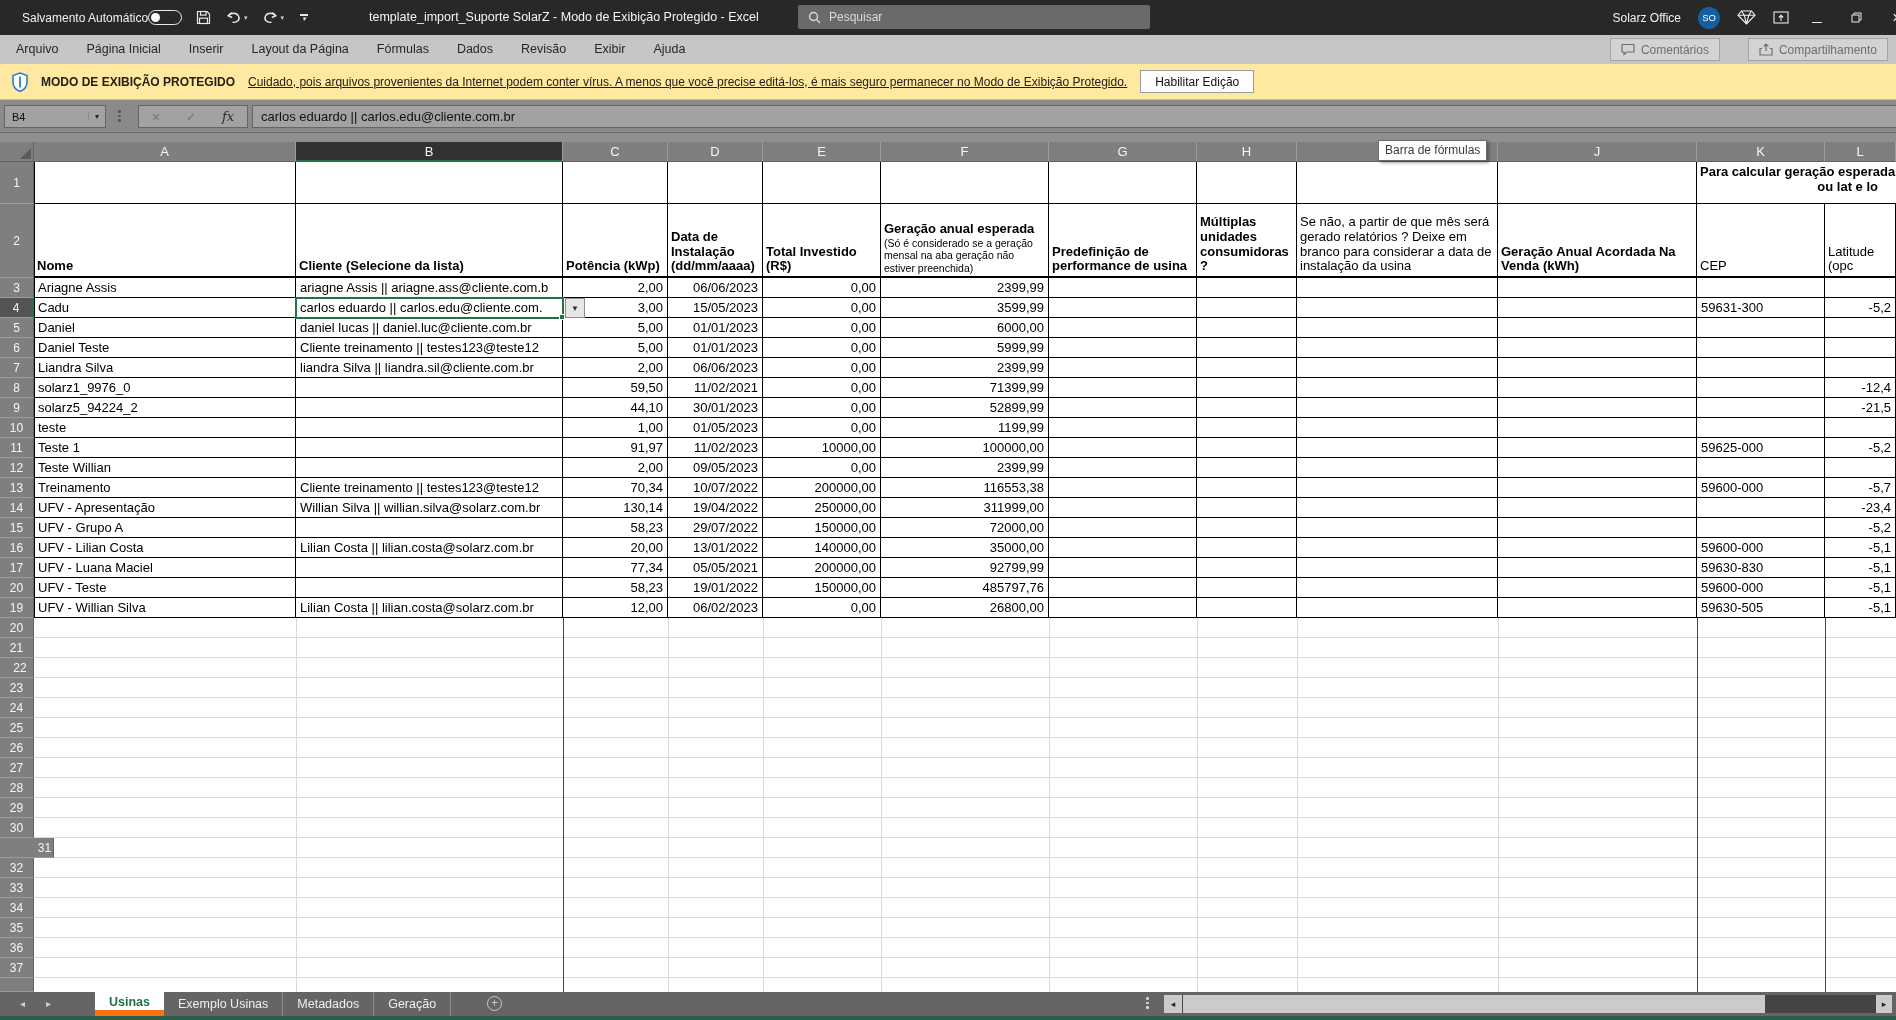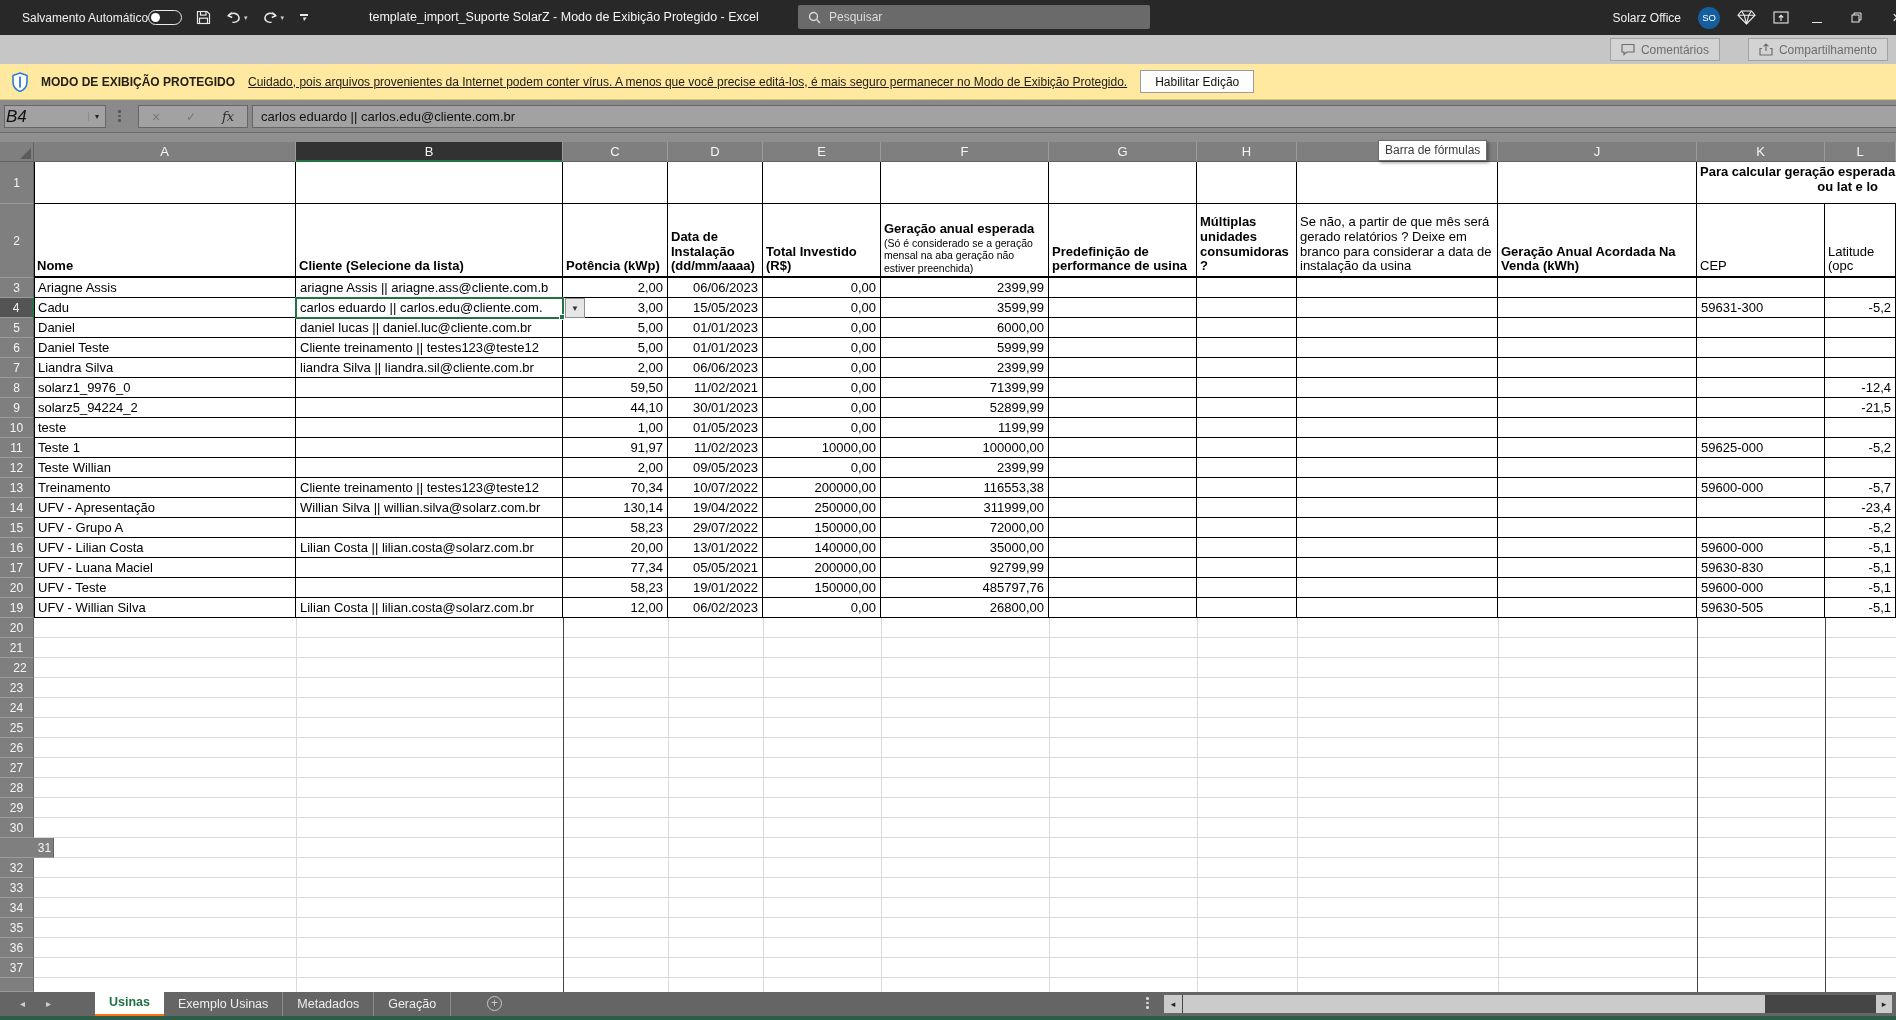--- a/index.html
+++ b/index.html
@@ -39,21 +39,21 @@
 
   
   .protected { position:absolute; left:0; top:64px; width:1896px; height:36px; background:#ffe9a0; display:flex; align-items:center; gap:13px; padding-left:12px; border-bottom:1px solid #d9c37a; }
   .plabel { font-size:12px; font-weight:bold; color:#252017; white-space:nowrap; }
   .pmsg { font-size:12px; color:#252017; text-decoration:underline; white-space:nowrap; }
   .pbtn { font-family:"Liberation Sans",sans-serif; font-size:12px; color:#111; background:#fdfdfd; border:1px solid #9b9b9b; height:23px; padding:0 14px; white-space:nowrap; }
 
   
   .formulabar { position:absolute; left:0; top:100px; width:1896px; height:33px; background:#8a8a8a; border-bottom:1px solid #6a6a6a; }
   .namebox { position:absolute; left:4px; top:5px; width:102px; height:23px; background:#a2a2a2; border:1px solid #666; display:flex; align-items:center; }
-  .namebox .nb-val { flex:1; font-size:17px; color:#111; padding-left:1px;font-style:italic; }
+  .namebox .nb-val { flex:1; font-size:11px; color:#111; padding-left:7px; }
   .namebox .nb-arrow { width:17px; text-align:center; font-size:8px; color:#222; border-left:1px solid #8d8d8d; }
   .dots { display:flex; flex-direction:column; gap:2px; position:absolute; left:118px; top:10px; }
   .dots i { width:2.5px; height:2.5px; border-radius:50%; background:#555; }
   .fb-btns { position:absolute; left:138px; top:5px; width:110px; height:23px; background:#a2a2a2; border:1px solid #666; display:flex; align-items:center; justify-content:space-around; }
   .fbx { color:#757575; font-size:14px; }
   .fbc { color:#757575; font-size:12px; }
   .fbfx { font-family:"DejaVu Serif", serif; font-style:italic; font-size:13px; color:#2d2d2d; }
   .fb-input { position:absolute; left:252px; top:5px; width:1644px; height:23px; background:#a2a2a2; border:1px solid #666; border-right:none; display:flex; align-items:center; }
   .fb-input span { font-size:13px; color:#111; padding-left:8px; white-space:nowrap; }
 
@@ -83,21 +83,21 @@
   .fill-handle { position:absolute; width:6px; height:6px; background:#217346; border:1px solid #fff; z-index:7; }
   .combo-btn { position:absolute; width:20px; height:20px; background:#e6e6e6; border:1px solid #8f8f8f; color:#333; font-size:8px; display:flex; align-items:center; justify-content:center; z-index:7; }
   .tooltip { position:absolute; left:1378px; top:140px; height:21px; background:#fdfdfd; border:1px solid #6c6c6c; box-shadow:2px 2px 3px rgba(0,0,0,.35); font-size:12px; color:#3c3c3c; padding:2px 6px; white-space:nowrap; z-index:50; }
 
   
   .tabbar { position:absolute; left:0; top:992px; width:1896px; height:24px; background:#656565; }
   .nav { position:absolute; top:0; line-height:24px; color:#cfcfcf; font-size:10px; }
   .nav.n1 { left:20px; } .nav.n2 { left:46px; }
   #sheet-tabs { position:absolute; left:95px; top:0; height:24px; display:flex; }
   .stab { font-size:12.5px; line-height:24px; padding:0 14px; color:#efefef; border-right:1px solid #8a8a8a; white-space:nowrap; }
-  .stab.active { background:#fff; color:#1f7145; font-weight:bold; border-right:none; border-bottom:2px solid #f97316; line-height:21px; }
+  .stab.active { background:#fff; color:#1f7145; font-weight:bold; border-right:none; border-bottom:6px solid #f97316; line-height:21px; }
   .addsheet { position:absolute; left:487px; top:4px; width:15px; height:15px; border:1.5px solid #c9c9c9; border-radius:50%; color:#c9c9c9; font-size:12px; line-height:13px; text-align:center; }
   .tb-dots { position:absolute; left:1146px; top:5px; display:flex; flex-direction:column; gap:2px; }
   .tb-dots i { width:2.5px; height:2.5px; border-radius:50%; background:#d9d9d9; }
   .hscroll { position:absolute; left:1164px; top:3px; width:728px; height:18px; background:#454545; }
   .sbtn { position:absolute; top:0; width:18px; height:18px; background:#cbcbcb; color:#222; font-size:9px; text-align:center; line-height:18px; }
   .sbtn.left { left:0; } .sbtn.right { right:0; width:16px; }
   .hthumb { position:absolute; left:19px; top:0; width:582px; height:18px; background:#cbcbcb; }
 
   .statusbar { position:absolute; left:0; top:1016px; width:1896px; height:4px; background:#2b5d49; }
 </style>
@@ -164,20 +164,31 @@
         <svg width="11" height="11" viewBox="0 0 11 11" fill="none" stroke="#e8e8e8">
             <rect x="1" y="3" width="7" height="7"></rect>
             <path d="M3 3 V1 H10 V8 H8"></path>
           </svg>
       </span>
       <span class="winctl closebtn">×</span>
     </div>
   </div>
 
   <div class="ribbonrow">
+    <div id="ribbon-tabs">
+        <span class="rtab">Arquivo</span>
+        <span class="rtab">Página Inicial</span>
+        <span class="rtab">Inserir</span>
+        <span class="rtab">Layout da Página</span>
+        <span class="rtab">Fórmulas</span>
+        <span class="rtab">Dados</span>
+        <span class="rtab">Revisão</span>
+        <span class="rtab">Exibir</span>
+        <span class="rtab">Ajuda</span>
+      </div>
     <div class="ribbon-right">
       <span class="rbtn">
         <svg width="14" height="13" viewBox="0 0 14 13" fill="none" stroke="#6e6e6e" stroke-width="1.2">
             <path d="M1 1.5 H13 V9 H6 L3 11.5 V9 H1 Z"></path>
           </svg>
         <span>Comentários</span>
       </span>
       <span class="rbtn">
         <svg width="14" height="13" viewBox="0 0 14 13" fill="none" stroke="#6e6e6e" stroke-width="1.2">
             <path d="M7 1 V8 M4.6 3.4 L7 1 L9.4 3.4 M3 5.5 H1 V12 H13 V5.5 H11"></path>

